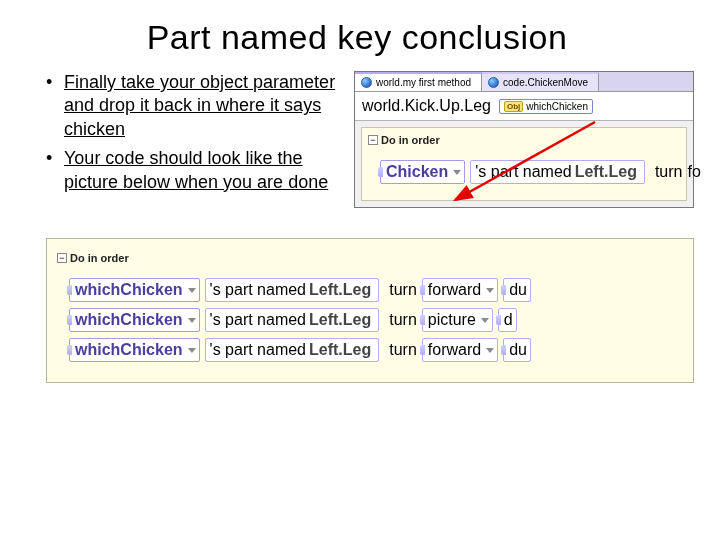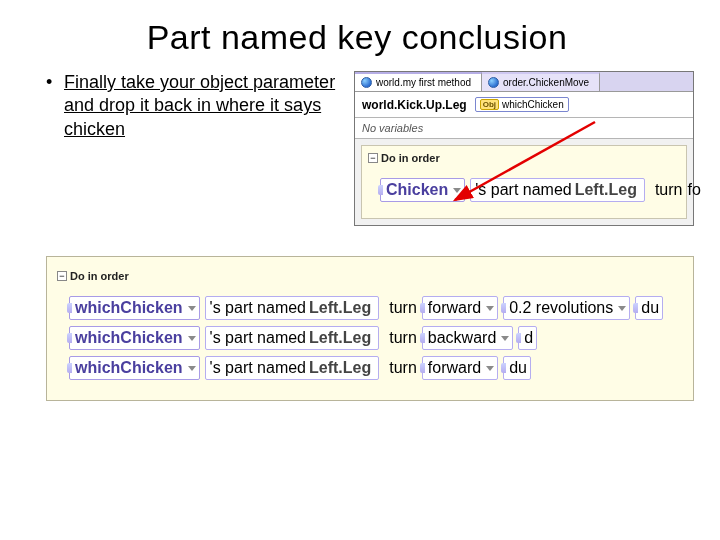--- a/index.html
+++ b/index.html
@@ -70,21 +70,21 @@
     background: radial-gradient(circle at 30% 30%, #8cd0ff, #2d6fd1 70%);
     border: 1px solid #2d5ca3;
     flex: 0 0 auto;
   }
   .methodbar {
     background: #fff;
     padding: 5px 7px;
     display: flex; align-items: center; gap: 8px;
     border-bottom: 1px solid #b5b5b5;
   }
-  .methodname { font-weight: bold; font-size: 12px; }
+  .methodname { font-weight: normal; font-size: 16px; }
   .objtag {
     display: inline-flex; align-items: center; gap: 3px;
     background: #fff;
     border: 1px solid #7a86d0;
     border-radius: 2px;
     padding: 1px 4px;
     font-size: 10px;
     justify-content: center;
   }
   .objbadge {
@@ -173,43 +173,43 @@
 </style>
 </head>
 <body>
 
 <h1 class="title">Part named key conclusion</h1>
 
 <div class="columns">
   <div class="left">
     <ul class="bul">
       <li>Finally take your object parameter and drop it back in where it says chicken</li>
+      <li>Your code should look like the picture below when you are done</li>
     </ul>
   </div>
 
   <div class="right">
     <div class="alice" style="position:relative;">
       <div class="tabs">
         <div class="tab active">
           <span class="globe"></span>
           <span>world.my first method</span>
         </div>
         <div class="tab">
           <span class="globe"></span>
-          <span>order.ChickenMove</span>
+          <span>code.ChickenMove</span>
         </div>
       </div>
       <div class="methodbar">
         <span class="methodname">world.Kick.Up.Leg</span>
         <span class="objtag">
           <span class="objbadge">Obj</span>
           <span>whichChicken</span>
         </span>
       </div>
-      <div class="novars">No variables</div>
       <div class="codearea">
         <div class="do-header">
           <span class="minus">−</span>
           <span>Do in order</span>
         </div>
         <div class="stmt">
           <span class="chip purple trailing">
             <span>Chicken</span>
               <span class="tri"></span>
           </span>
@@ -252,42 +252,38 @@
         <span>Left.Leg</span>
         <span class="tri"></span>
       </span>
       <span class="tri" style="display:inline-block"></span>
       <span class="plain">turn</span>
       <span class="chip trailing">
         <span>forward</span>
           <span class="tri"></span>
       </span>
       <span class="chip trailing">
-        <span>0.2 revolutions</span>
-          <span class="tri"></span>
-      </span>
-      <span class="chip trailing">
         <span>du</span>
       </span>
     </div>
 
     <div class="stmt">
       <span class="chip purple trailing">
         <span>whichChicken</span>
           <span class="tri"></span>
       </span>
       <span class="partlabel">
         <span class="sub">'s part named</span>
         <span>Left.Leg</span>
         <span class="tri"></span>
       </span>
       <span class="tri" style="display:inline-block"></span>
       <span class="plain">turn</span>
       <span class="chip trailing">
-        <span>backward</span>
+        <span>picture</span>
           <span class="tri"></span>
       </span>
       <span class="chip trailing">
         <span>d</span>
       </span>
     </div>
 
     <div class="stmt">
       <span class="chip purple trailing">
         <span>whichChicken</span>

